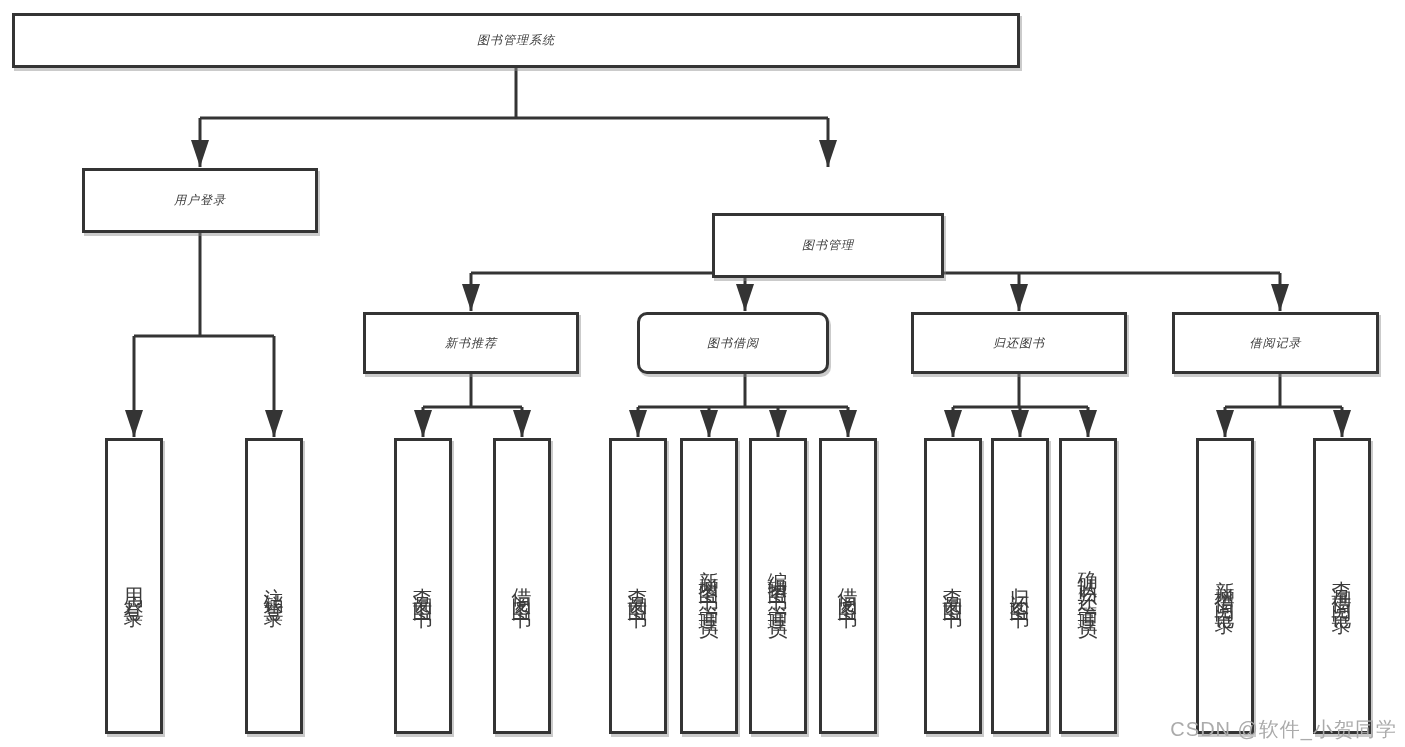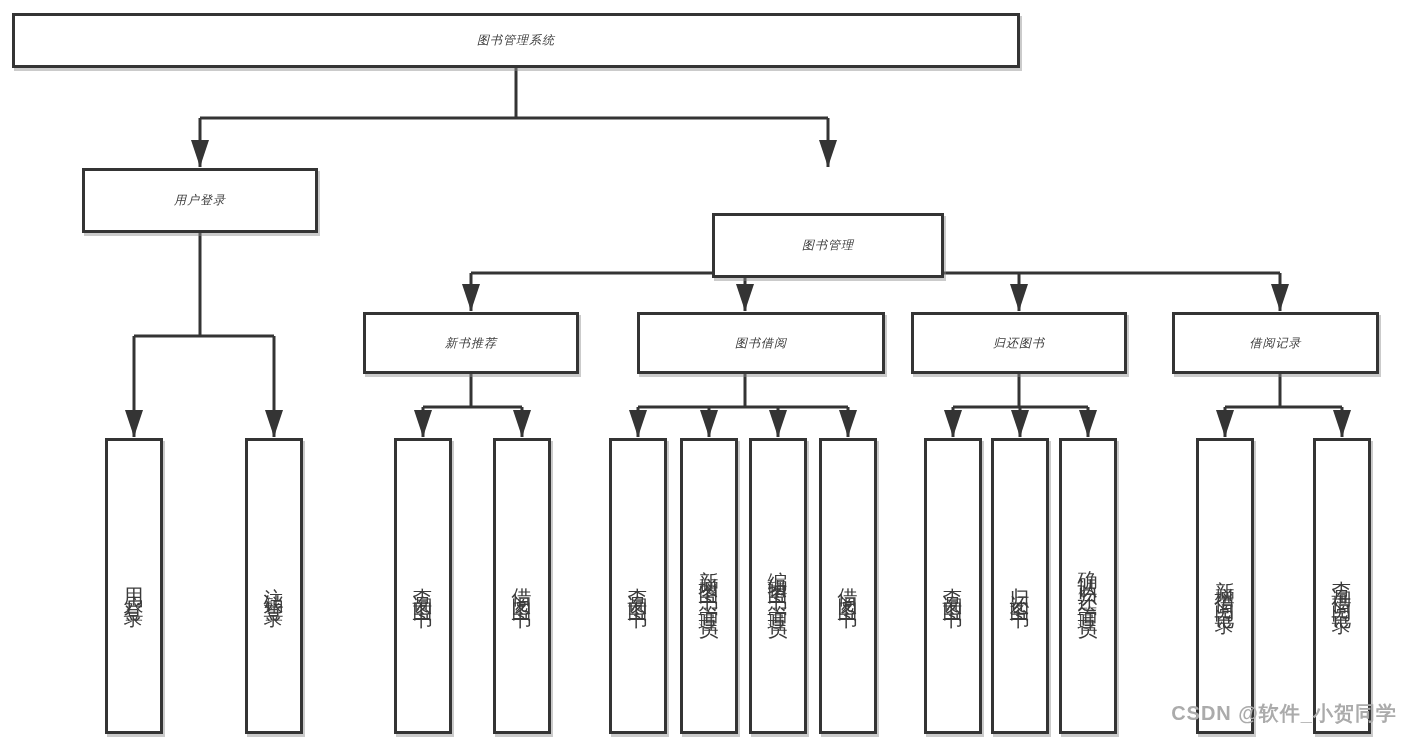--- a/index.html
+++ b/index.html
@@ -13,22 +13,22 @@
     border:3px solid #343434; color:#3b3b3b;
     display:flex; align-items:center; justify-content:center;
     box-shadow:2px 3px 0 rgba(140,140,140,0.45);
   }
   .h-node { font-size:12px; letter-spacing:1px; white-space:nowrap;font-style:italic; }
   .v-node {
     writing-mode:vertical-rl; font-size:20px; letter-spacing:7px;
     line-height:1; text-align:center;
   }
   .watermark {
-    position:absolute; right:8px; bottom:20px;
-    color:#ababab; font-size:20px; letter-spacing:1px; white-space:nowrap;font-weight:bold;
+    position:absolute; right:8px; bottom:4px;
+    color:#ababab; font-size:20px; letter-spacing:1px; white-space:nowrap;
   }
 </style>
 </head>
 <body>
 
 <div class="canvas">
 
   <svg class="connectors" viewBox="0 0 1405 747" xmlns="http://www.w3.org/2000/svg">
     <defs>
       <marker id="ah" markerUnits="userSpaceOnUse" markerWidth="28" markerHeight="20" viewBox="0 0 28 20" refX="27" refY="10" orient="auto">
@@ -78,21 +78,21 @@
       <path d="M1342,407 V437" marker-end="url(#ah)"></path>
     </g>
   </svg>
 
   <div class="node h-node" style="left:12px; top:13px; width:1008px; height:55px;">图书管理系统</div>
 
   <div class="node h-node" style="left:82px; top:168px; width:236px; height:65px;">用户登录</div>
   <div class="node h-node" style="left:712px; top:168px; width:232px; height:65px;margin-top:45px;">图书管理</div>
 
   <div class="node h-node" style="left:363px; top:312px; width:216px; height:62px;">新书推荐</div>
-  <div class="node h-node" style="left:637px; top:312px; width:248px; height:62px;">图书借阅</div>
+  <div class="node h-node" style="left:637px; top:312px; width:192px; height:62px;border-radius:10px;">图书借阅</div>
   <div class="node h-node" style="left:911px; top:312px; width:216px; height:62px;">归还图书</div>
   <div class="node h-node" style="left:1172px; top:312px; width:207px; height:62px;">借阅记录</div>
 
   <div class="node v-node" style="left:105px; top:438px; width:58px; height:296px;">用户登录</div>
   <div class="node v-node" style="left:245px; top:438px; width:58px; height:296px;">注销登录</div>
 
   <div class="node v-node" style="left:394px; top:438px; width:58px; height:296px;">查询图书</div>
   <div class="node v-node" style="left:493px; top:438px; width:58px; height:296px;">借阅图书</div>
 
   <div class="node v-node" style="left:609px; top:438px; width:58px; height:296px;">查询图书</div>

